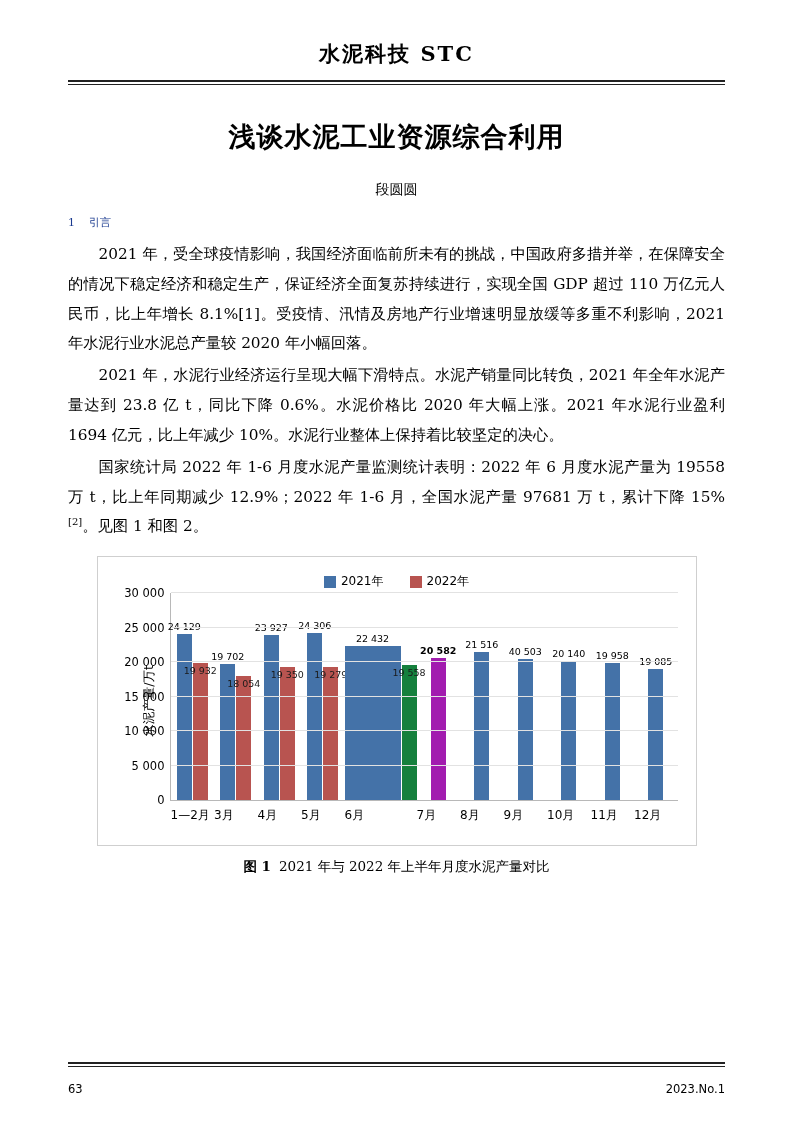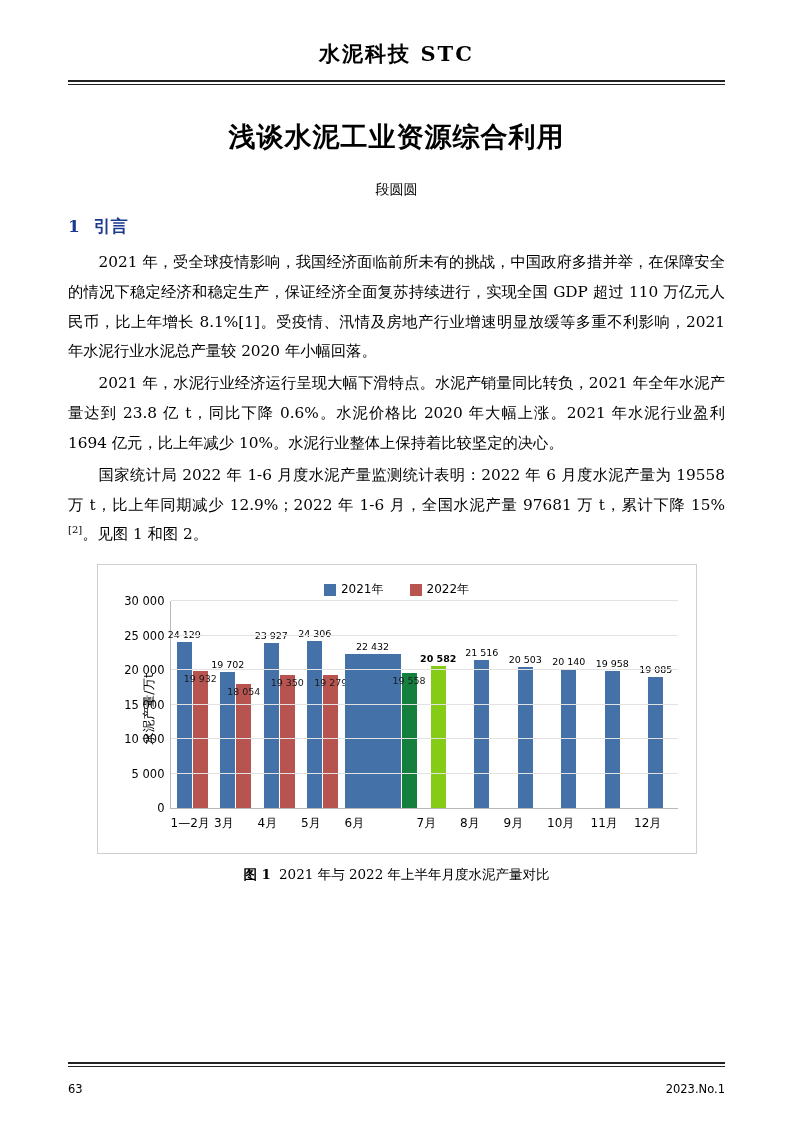--- a/index.html
+++ b/index.html
@@ -61,22 +61,22 @@
     text-align: center;
     font-family: "DejaVu Serif", serif;
     font-size: 14.5px;
     letter-spacing: 0.5px;
     margin-bottom: 20px;
   }
 
   
   .section-head {
     font-family: "DejaVu Serif", serif;
-    font-weight: bold;
-    font-size: 17px;
+    font-weight: normal;
+    font-size: 11px;
     color: #1a3a8f;
     margin: 16px 0 10px 0;
   }
   .section-head .num { margin-right: 14px; }
 
   
   p.body {
     font-family: "DejaVu Serif", serif;
     font-size: 15.3px;
     line-height: 1.95;
@@ -292,34 +292,34 @@
             <div class="group">
               <div class="bar" style="height: 74.7733%; background: rgb(68, 114, 168); padding-left: 41px;">
                 <span class="val">22 432</span>
               </div>
               <div class="bar s2" style="height: 65.1933%; background: #15803d;">
                 <span class="val">19 558</span>
               </div>
               <div class="xtick">6月</div>
             </div>
             <div class="group">
-              <div class="bar" style="height: 68.6067%; background: #84cc16; font-weight: bold;">
+              <div class="bar" style="height: 68.6067%; background: #a21caf; font-weight: bold;">
                 <span class="val">20 582</span>
               </div>
               <div class="xtick">7月</div>
             </div>
             <div class="group">
               <div class="bar" style="height: 71.72%; background: rgb(68, 114, 168);">
                 <span class="val">21 516</span>
               </div>
               <div class="xtick">8月</div>
             </div>
             <div class="group">
               <div class="bar" style="height: 68.3433%; background: rgb(68, 114, 168);">
-                <span class="val">20 503</span>
+                <span class="val">40 503</span>
               </div>
               <div class="xtick">9月</div>
             </div>
             <div class="group">
               <div class="bar" style="height: 67.1333%; background: rgb(68, 114, 168);">
                 <span class="val">20 140</span>
               </div>
               <div class="xtick">10月</div>
             </div>
             <div class="group">

